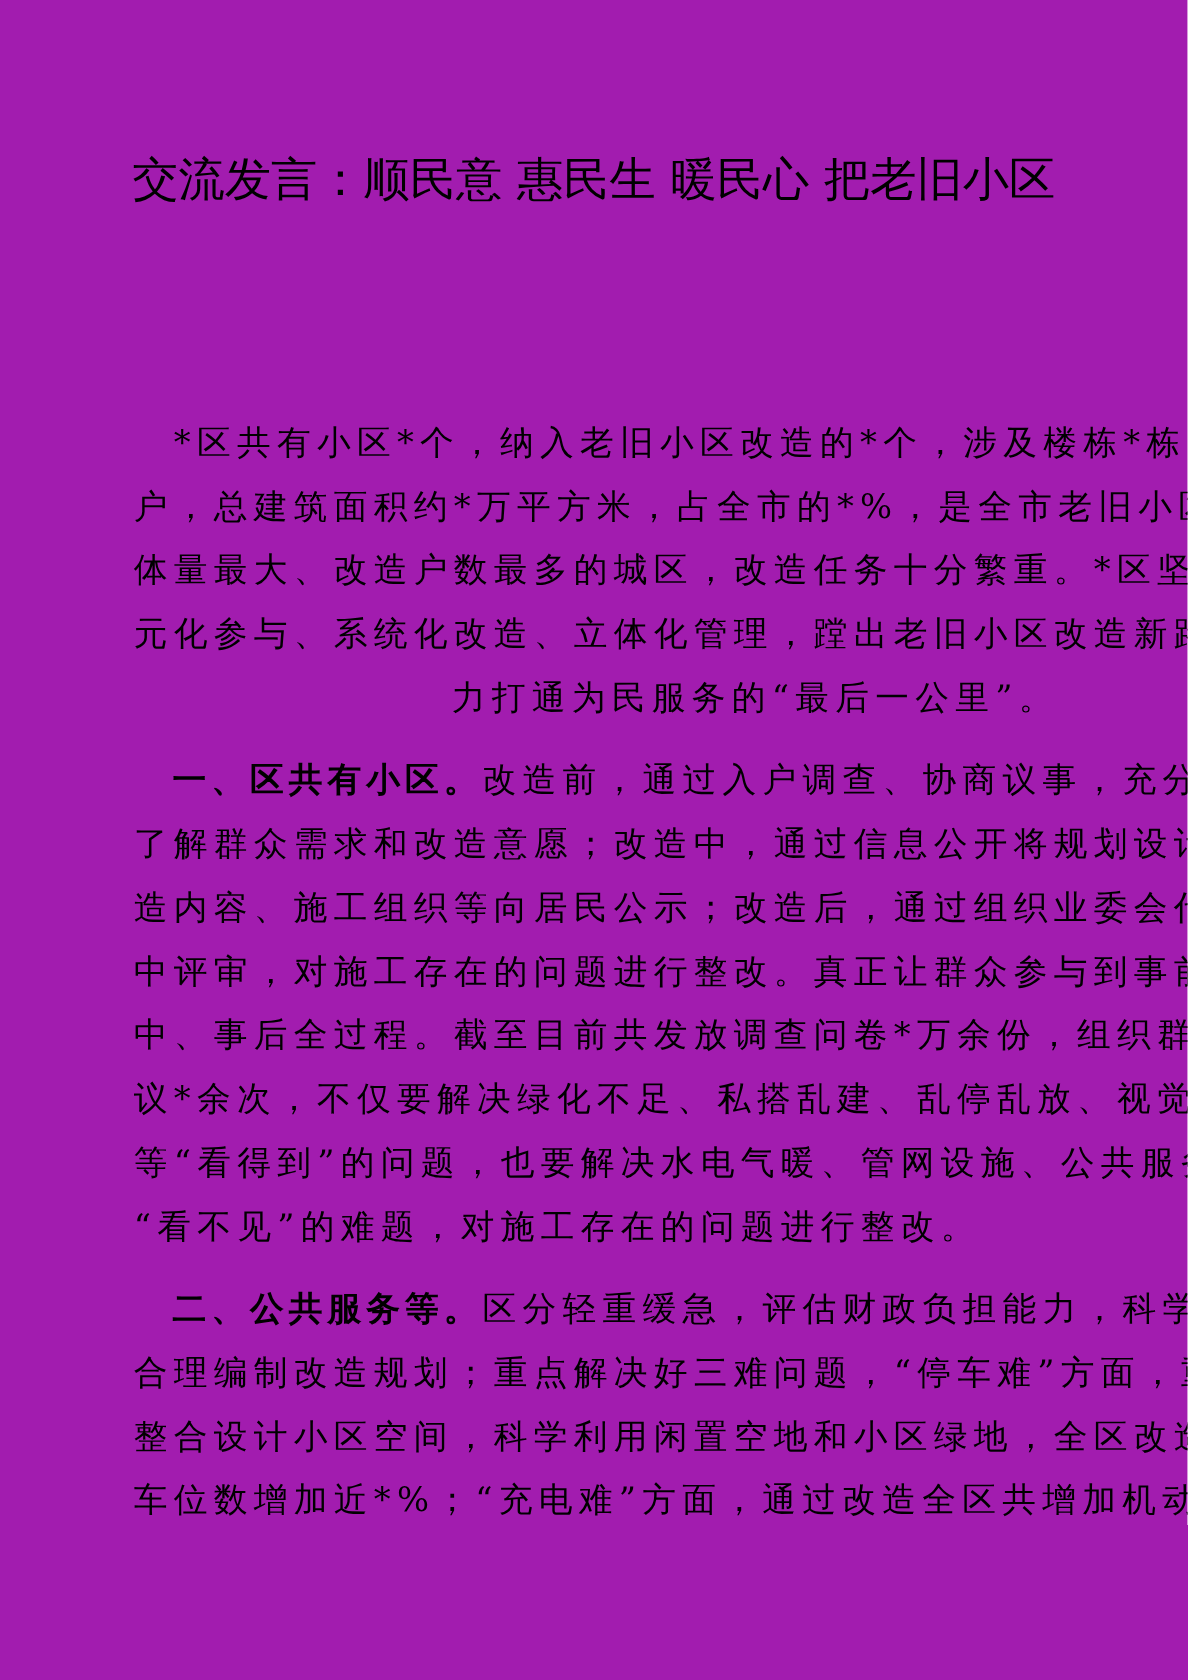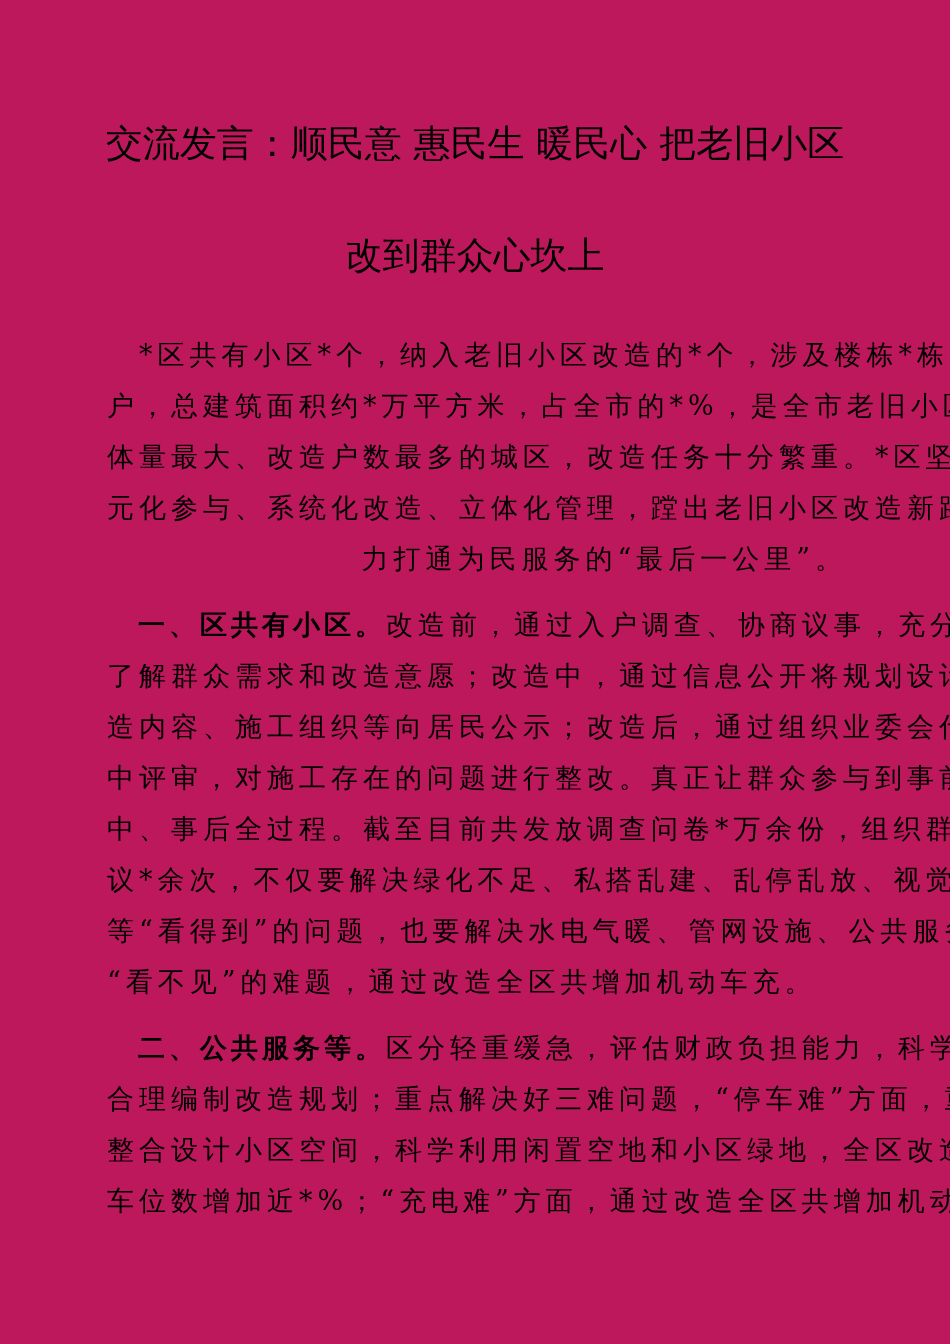--- a/index.html
+++ b/index.html
@@ -13,21 +13,21 @@
       position: relative;
       overflow: hidden;
       color: #000000;
     }
     .page {
       position: absolute;
       left: 0;
       top: 0;
       width: 950px;
       height: 1344px;
-      background: #be185d;
+      background: #a21caf;
     }
     .title-line {
       position: absolute;
       left: 0;
       width: 950px;
       text-align: center;
       font-family: "DejaVu Sans", "Liberation Sans", sans-serif;
       font-size: 37px;
       line-height: 44px;
       letter-spacing: 0px;
@@ -49,41 +49,40 @@
       font-weight: bold;
       letter-spacing: 4px;
     }
   </style>
 </head>
 <body>
 
 <div class="page">
 
   <div class="title-line" style="top:122px;">交流发言：顺民意 惠民生 暖民心 把老旧小区</div>
-  <div class="title-line" style="top:234px;">改到群众心坎上</div>
 
   <div>
     <div class="body-line" style="top:338px;">　*区共有小区*个，纳入老旧小区改造的*个，涉及楼栋*栋、*</div>
     <div class="body-line" style="top:389px;">户，总建筑面积约*万平方米，占全市的*%，是全市老旧小区改造</div>
     <div class="body-line" style="top:440px;">体量最大、改造户数最多的城区，改造任务十分繁重。*区坚持多</div>
     <div class="body-line" style="top:491px;">元化参与、系统化改造、立体化管理，蹚出老旧小区改造新路，全</div>
     <div class="body-line" style="top:517px; top:517px;"></div>
 
     <div class="body-line" style="top:542px;text-align:right;">力打通为民服务的“最后一公里”。</div>
   </div>
 
   <div>
     <div class="body-line" style="top:608px;"><span class="bold">　一、区共有小区。</span><span>改造前，通过入户调查、协商议事，充分</span></div>
     <div class="body-line" style="top:659px;">了解群众需求和改造意愿；改造中，通过信息公开将规划设计、改</div>
     <div class="body-line" style="top:710px;">造内容、施工组织等向居民公示；改造后，通过组织业委会代表集</div>
     <div class="body-line" style="top:761px;">中评审，对施工存在的问题进行整改。真正让群众参与到事前、事</div>
     <div class="body-line" style="top:812px;">中、事后全过程。截至目前共发放调查问卷*万余份，组织群众评</div>
     <div class="body-line" style="top:863px;">议*余次，不仅要解决绿化不足、私搭乱建、乱停乱放、视觉污染</div>
     <div class="body-line" style="top:914px;">等“看得到”的问题，也要解决水电气暖、管网设施、公共服务等</div>
-    <div class="body-line" style="top:965px;">“看不见”的难题，通过改造全区共增加机动车充。</div>
+    <div class="body-line" style="top:965px;">“看不见”的难题，对施工存在的问题进行整改。</div>
   </div>
 
   <div>
     <div class="body-line" style="top:1031px;"><span class="bold">　二、公共服务等。</span><span>区分轻重缓急，评估财政负担能力，科学</span></div>
     <div class="body-line" style="top:1082px;">合理编制改造规划；重点解决好三难问题，“停车难”方面，重新</div>
     <div class="body-line" style="top:1133px;">整合设计小区空间，科学利用闲置空地和小区绿地，全区改造后的</div>
     <div class="body-line" style="top:1184px;">车位数增加近*%；“充电难”方面，通过改造全区共增加机动车充</div>
   </div>
 
 </div>

